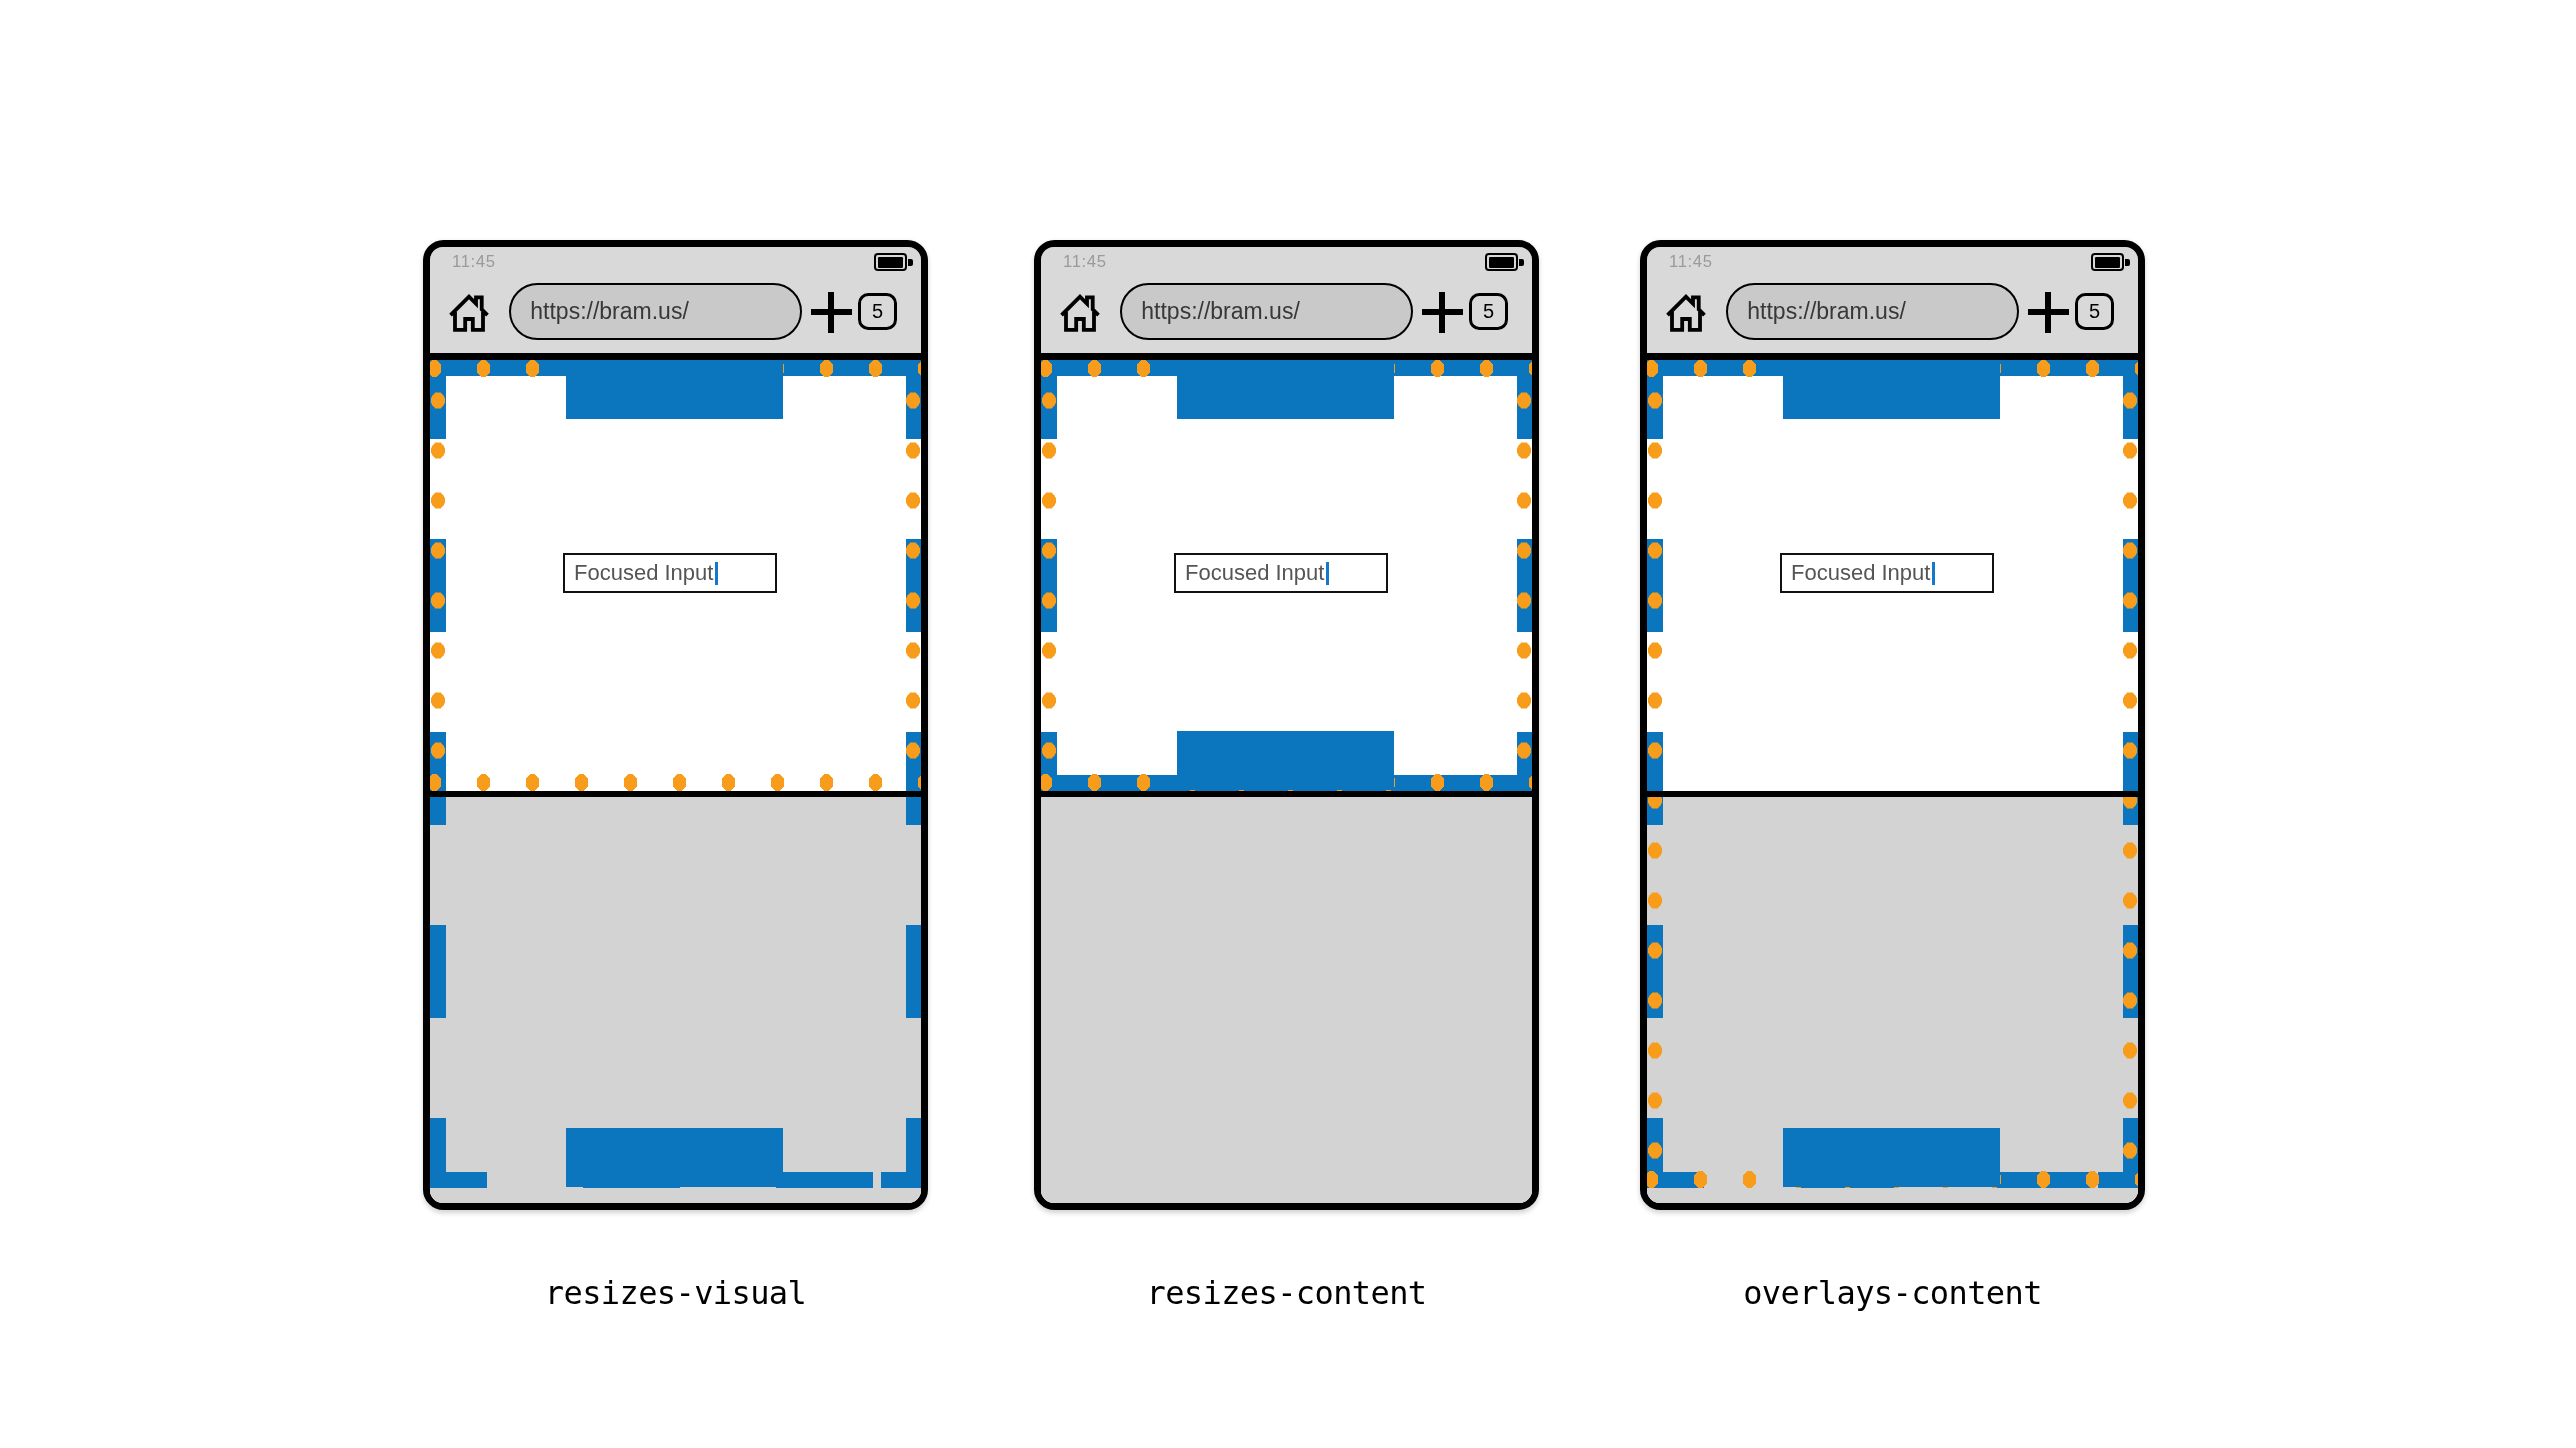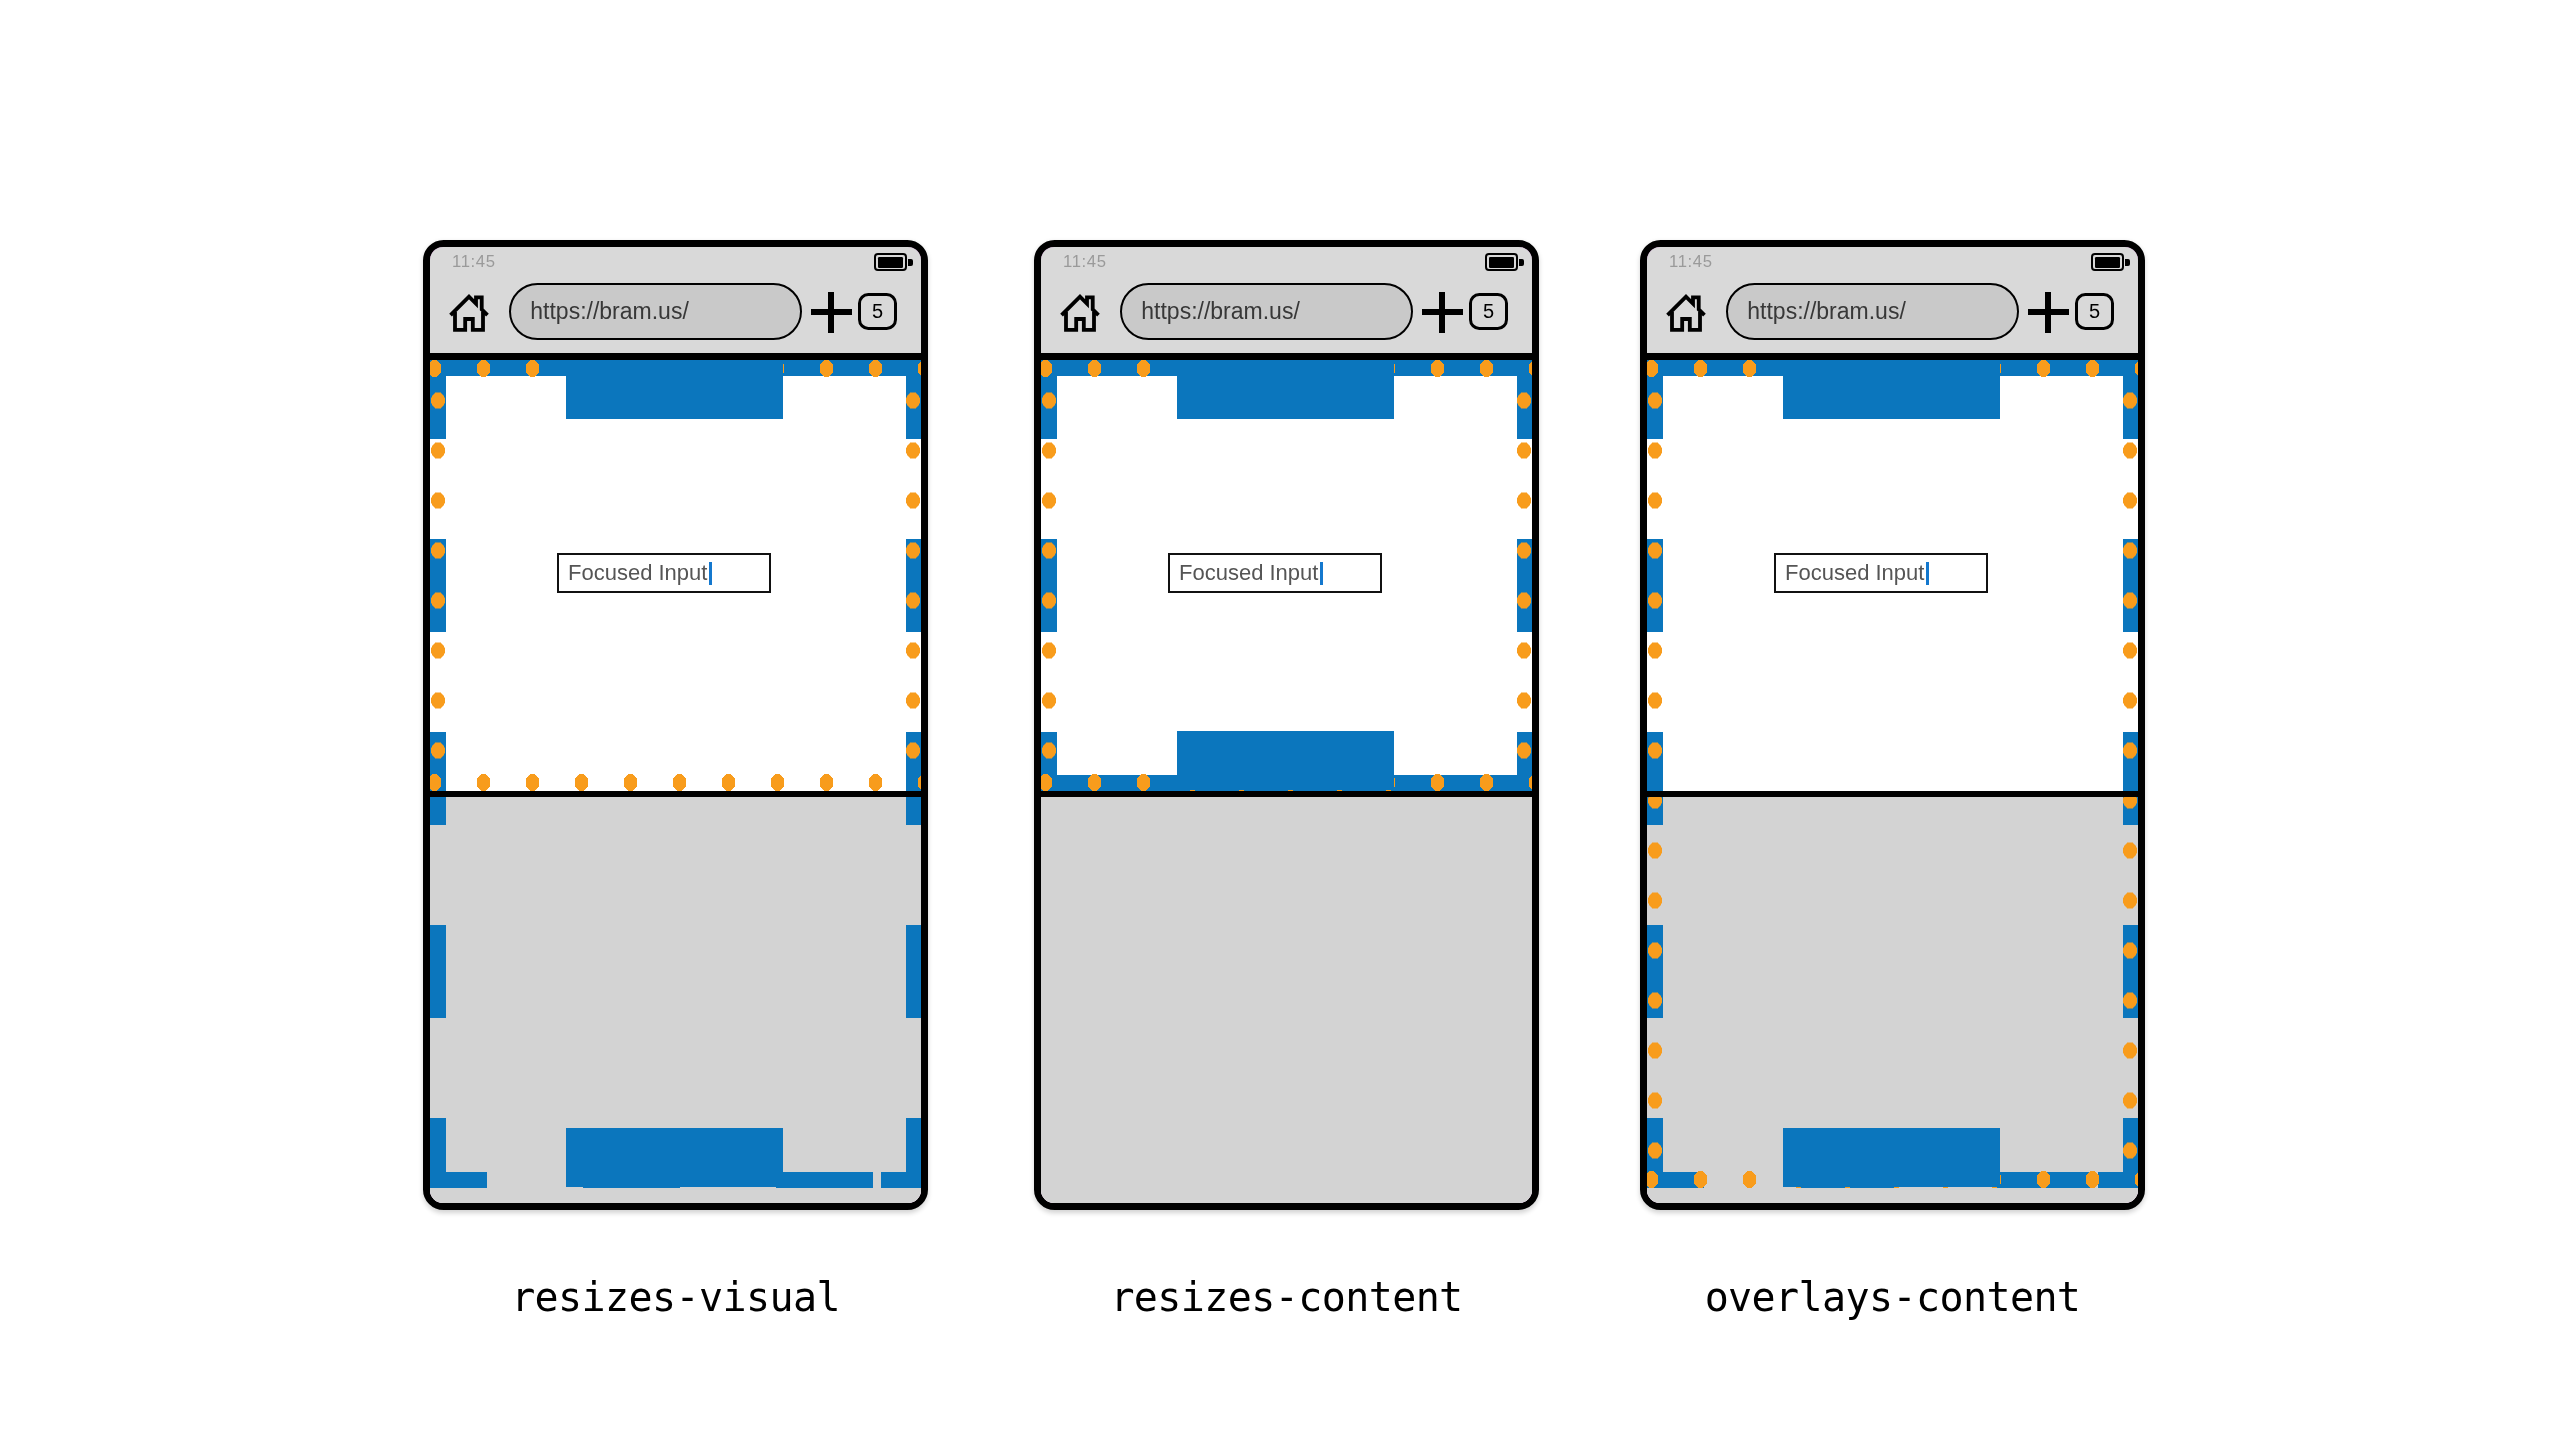--- a/index.html
+++ b/index.html
@@ -85,30 +85,30 @@
   .m3 .o-left,.m3 .o-right{height:827px;}
   .m1 .o-bottom,.m2 .o-bottom{top:414px;}
   .m3 .o-bottom{top:811px;}
   .m1 .ftr,.m3 .ftr{top:768px;}
   .m2 .ftr{top:371px;}
   
   .hdr{position:absolute;left:136px;top:0;width:217px;height:59px;background:var(--blue);z-index:4;}
   .ftr{position:absolute;left:136px;width:217px;height:59px;background:var(--blue);z-index:4;}
   
   .pg-input{
-    position:absolute;left:127px;top:193px;width:214px;height:40px;
+    position:absolute;left:133px;top:193px;width:214px;height:40px;
     border:2.6px solid #111;background:#fff;box-sizing:border-box;z-index:5;
     display:flex;align-items:center;padding-left:9px;
   }
   .pg-input .txt{font-size:22px;color:#555;}
   .caret{display:inline-block;width:3.2px;height:23px;background:#1478CE;margin-left:1.3px;}
   
   .caption{
     position:absolute;top:1274px;width:505px;text-align:center;
-    font-family:"DejaVu Sans Mono",monospace;font-size:40px;color:#000;
+    font-family:"DejaVu Sans Mono",monospace;font-size:32px;color:#000;
     letter-spacing:-0.6px;
   }
   .p1{left:423px;} .p2{left:1034px;} .p3{left:1640px;}
   svg.house{display:block;}
 </style>
 </head>
 <body style="--blue: #0B76BD; --orange: #F89C1C;">
 
 <div class="phone p1 m1">
   <div class="inner">

